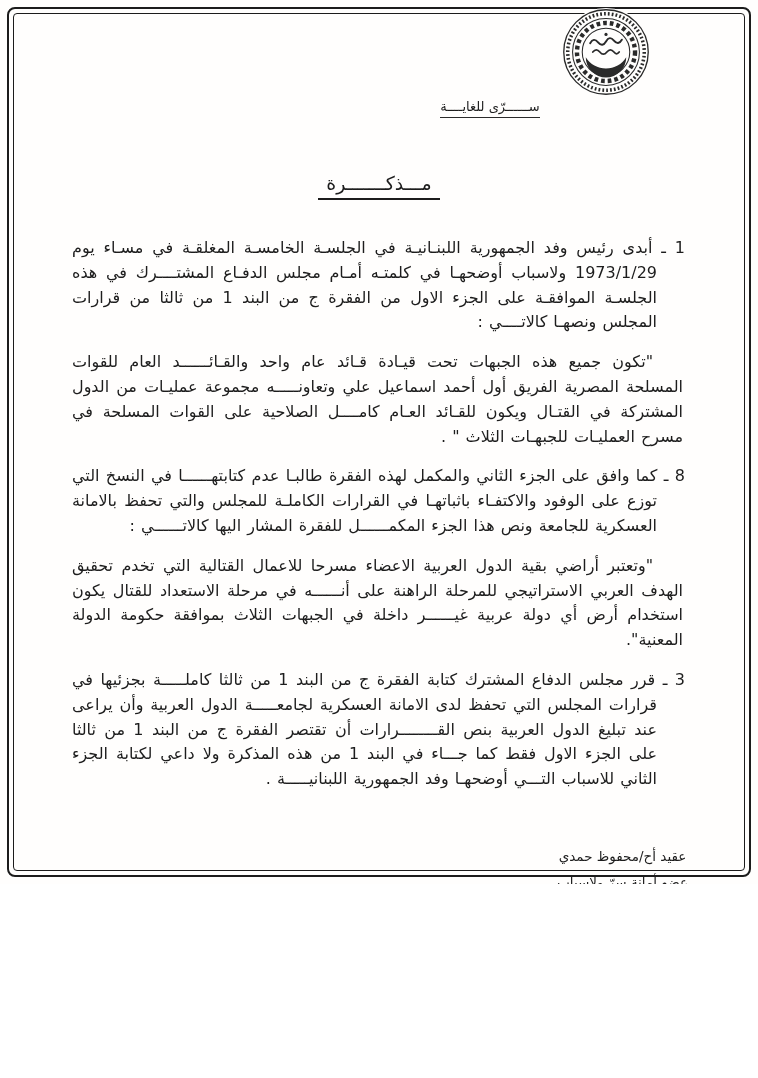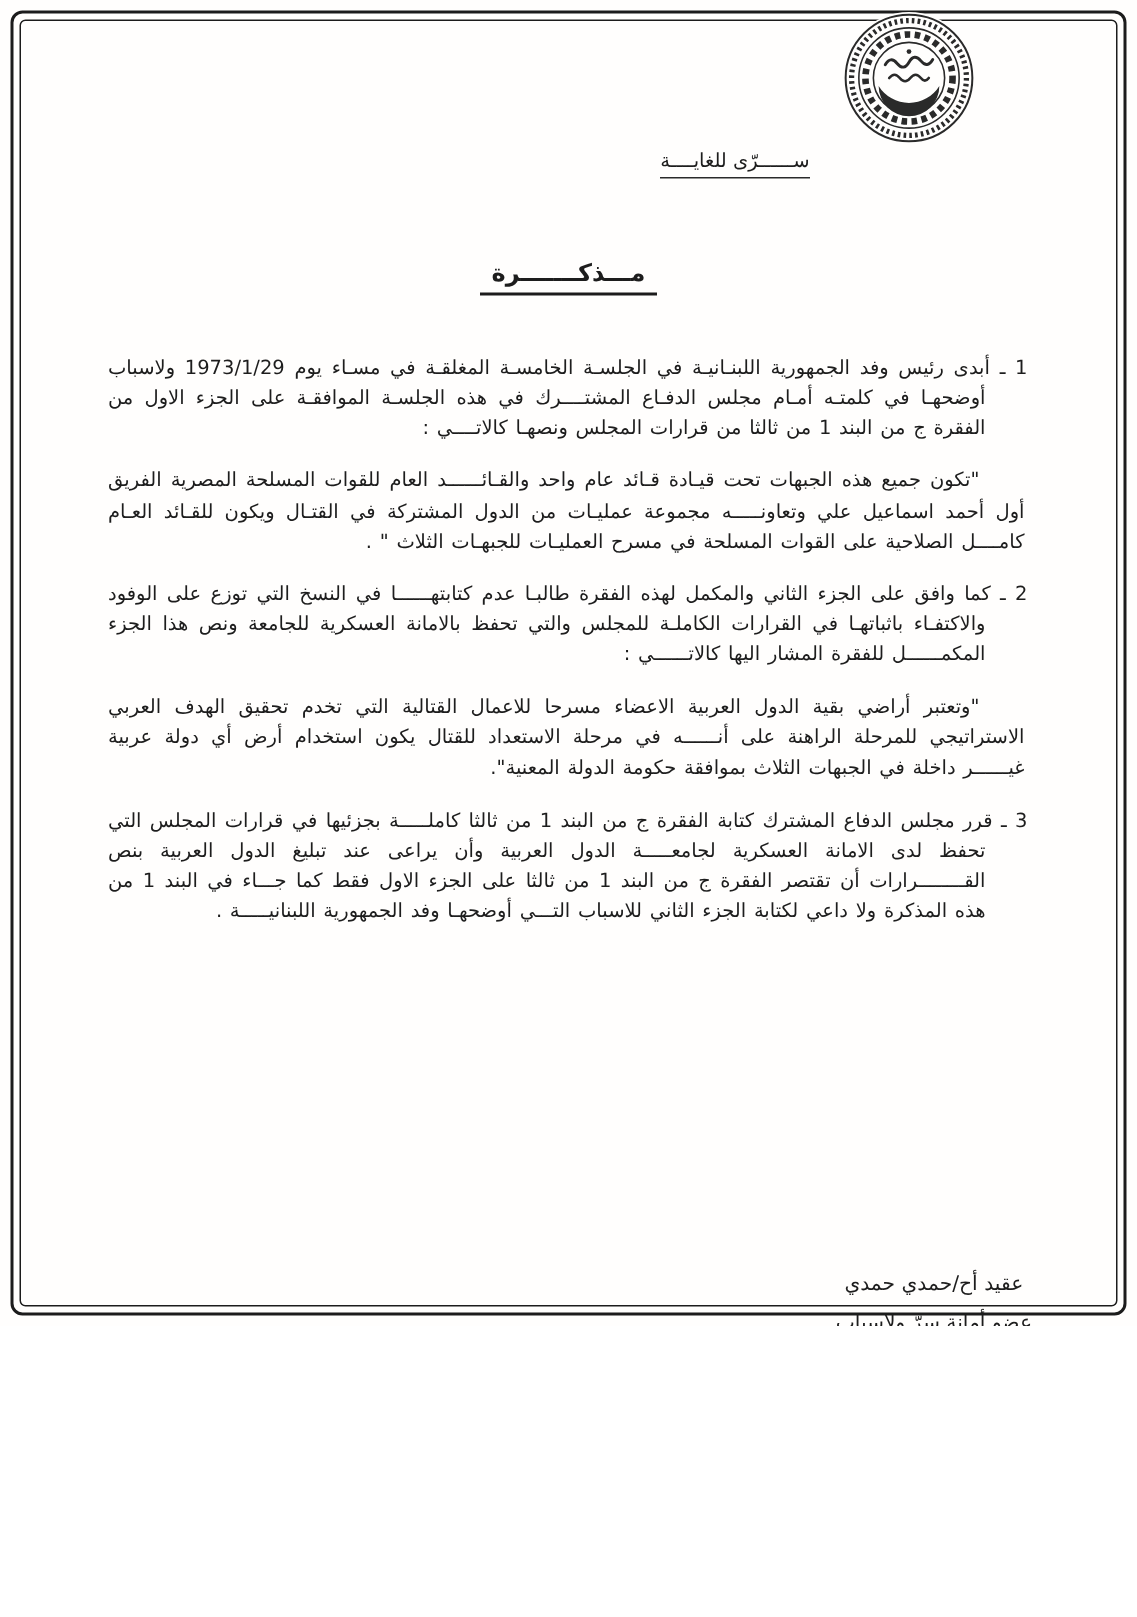--- a/index.html
+++ b/index.html
@@ -34,30 +34,30 @@
   }
   .classification-top-row {
     position: absolute; top: 96px; left: 410px; width: 160px; text-align: center;
   }
   .title-row {
     position: absolute; top: 172px; left: 0; right: 0; text-align: center;
   }
   .memo-title {
     display: inline-block;
     direction: rtl;
-    font-size: 16px;
-    font-weight: bold;
+    font-size: 19px;
+    font-weight: normal;
     border-bottom: 2px solid #1c1c1c;
     padding: 0 8px 4px 8px;
   }
   .memo-body {
     position: absolute; top: 236px; left: 72px; right: 73px;
     direction: rtl;
     text-align: justify;
-    font-size: 13px;
+    font-size: 16px;
     line-height: 1.55;
     word-spacing: 1px;
   }
   .para {
     margin: 0 0 15px 0;
     padding-right: 28px;
     text-indent: -28px;
   }
   .quote {
     margin: 0 2px 15px 0;
@@ -103,28 +103,28 @@
     <span class="classification">ســــــرّى للغايــــة</span>
   </div>
 
   <div class="title-row">
     <span class="memo-title">مـــذكـــــــرة</span>
   </div>
 
   <div class="memo-body">
     <p class="para"><span>1 ـ</span> <span>أبدى رئيس وفد الجمهورية اللبنـانيـة في الجلسـة الخامسـة المغلقـة في مسـاء يوم 1973/1/29 ولاسباب أوضحهـا في كلمتـه أمـام مجلس الدفـاع المشتــــرك في هذه الجلسـة الموافقـة على الجزء الاول من الفقرة ج من البند 1 من ثالثا من قرارات المجلس ونصهـا كالاتــــي :</span></p>
     <p class="quote">"تكون جميع هذه الجبهات تحت قيـادة قـائد عام واحد والقـائــــــد العام للقوات المسلحة المصرية الفريق أول أحمد اسماعيل علي وتعاونـــــه مجموعة عمليـات من الدول المشتركة في القتـال ويكون للقـائد العـام كامــــل الصلاحية على القوات المسلحة في مسرح العمليـات للجبهـات الثلاث " .</p>
-    <p class="para"><span>2 ـ</span> <span>كما وافق على الجزء الثاني والمكمل لهذه الفقرة طالبـا عدم كتابتهــــــا في النسخ التي توزع على الوفود والاكتفـاء باثباتهـا في القرارات الكاملـة للمجلس والتي تحفظ بالامانة العسكرية للجامعة ونص هذا الجزء المكمــــــل للفقرة المشار اليها كالاتــــــي :</span></p>
+    <p class="para"><span>8 ـ</span> <span>كما وافق على الجزء الثاني والمكمل لهذه الفقرة طالبـا عدم كتابتهــــــا في النسخ التي توزع على الوفود والاكتفـاء باثباتهـا في القرارات الكاملـة للمجلس والتي تحفظ بالامانة العسكرية للجامعة ونص هذا الجزء المكمــــــل للفقرة المشار اليها كالاتــــــي :</span></p>
     <p class="quote">"وتعتبر أراضي بقية الدول العربية الاعضاء مسرحا للاعمال القتالية التي تخدم تحقيق الهدف العربي الاستراتيجي للمرحلة الراهنة على أنــــــه في مرحلة الاستعداد للقتال يكون استخدام أرض أي دولة عربية غيــــــر داخلة في الجبهات الثلاث بموافقة حكومة الدولة المعنية".</p>
     <p class="para"><span>3 ـ</span> <span>قرر مجلس الدفاع المشترك كتابة الفقرة ج من البند 1 من ثالثا كاملـــــة بجزئيها في قرارات المجلس التي تحفظ لدى الامانة العسكرية لجامعـــــة الدول العربية وأن يراعى عند تبليغ الدول العربية بنص القــــــــرارات أن تقتصر الفقرة ج من البند 1 من ثالثا على الجزء الاول فقط كما جـــاء في البند 1 من هذه المذكرة ولا داعي لكتابة الجزء الثاني للاسباب التـــي أوضحهـا وفد الجمهورية اللبنانيـــــة .</span></p>
   </div>
 
   <div class="signatures">
     <div class="sig">
-      <div class="sig-name">عقيد أح/حمدي حمدي</div>
+      <div class="sig-name">عقيد أح/محفوظ حمدي</div>
       <div class="sig-role">عضو أمانة سرّ ولاسباب</div>
     </div>
   </div>
 
   <div class="classification-bottom-row">
     <span class="classification">ســــــرّى للغايــــة</span>
   </div>
 
 </div>
 

